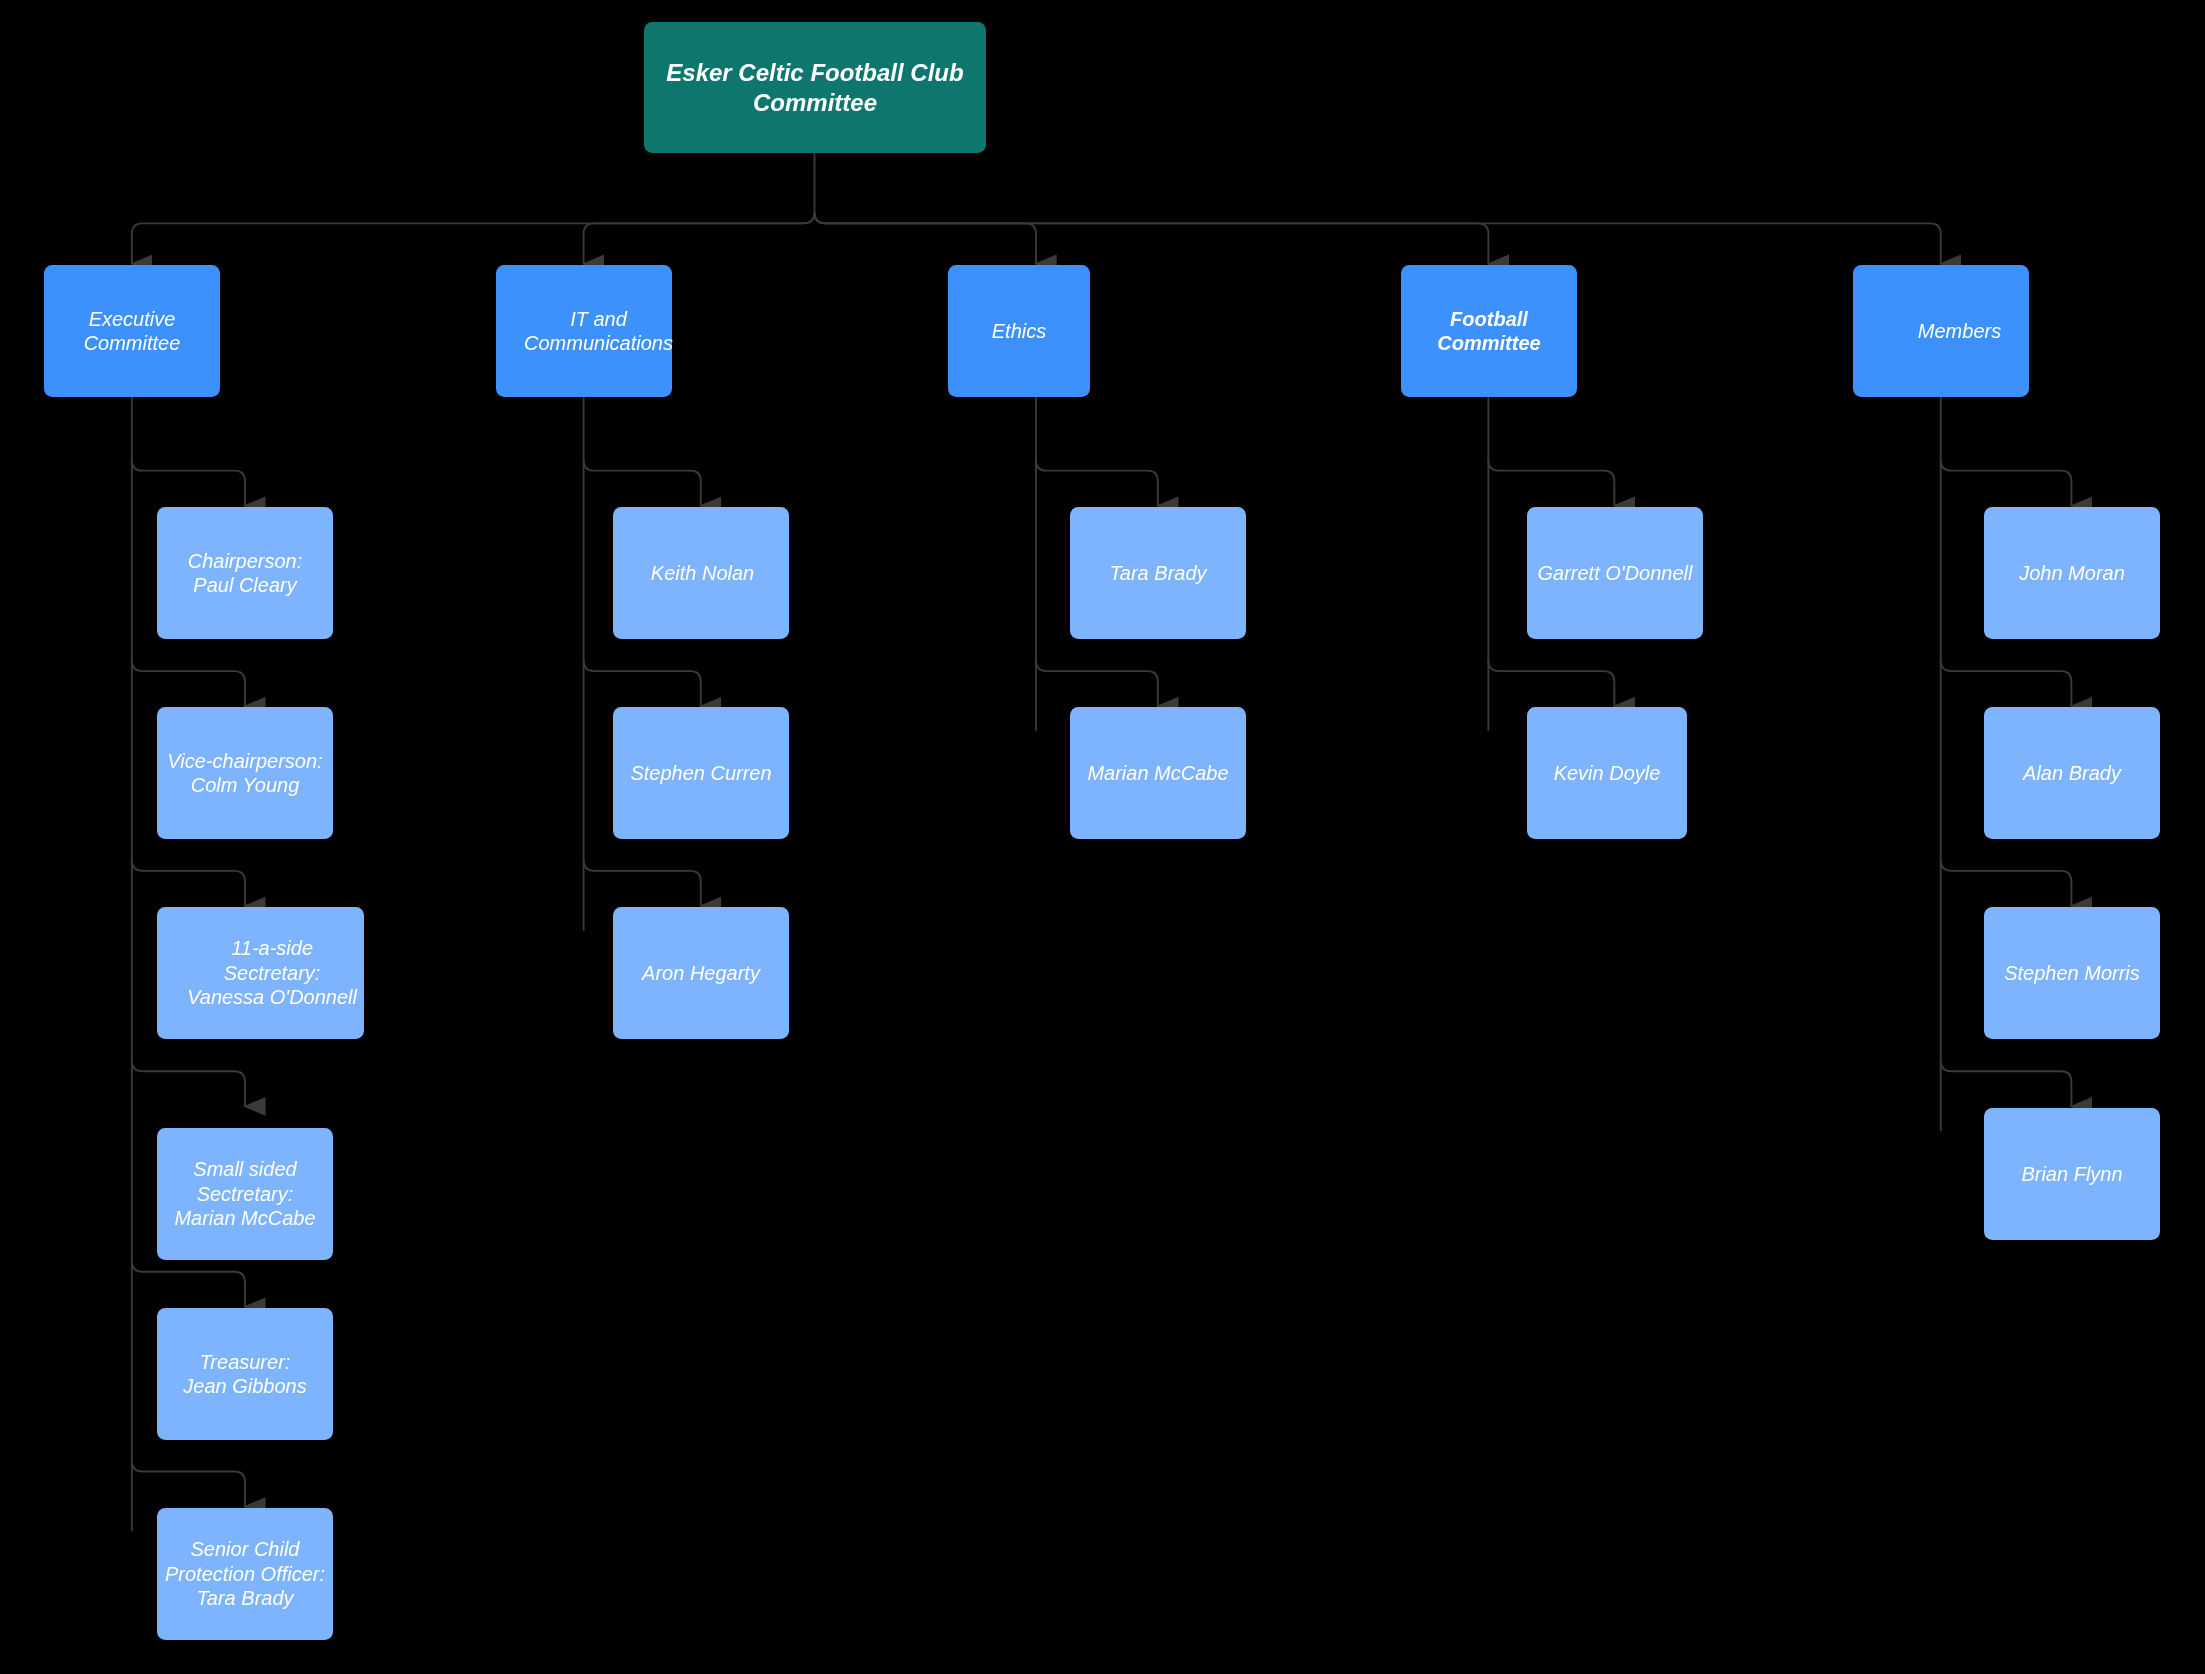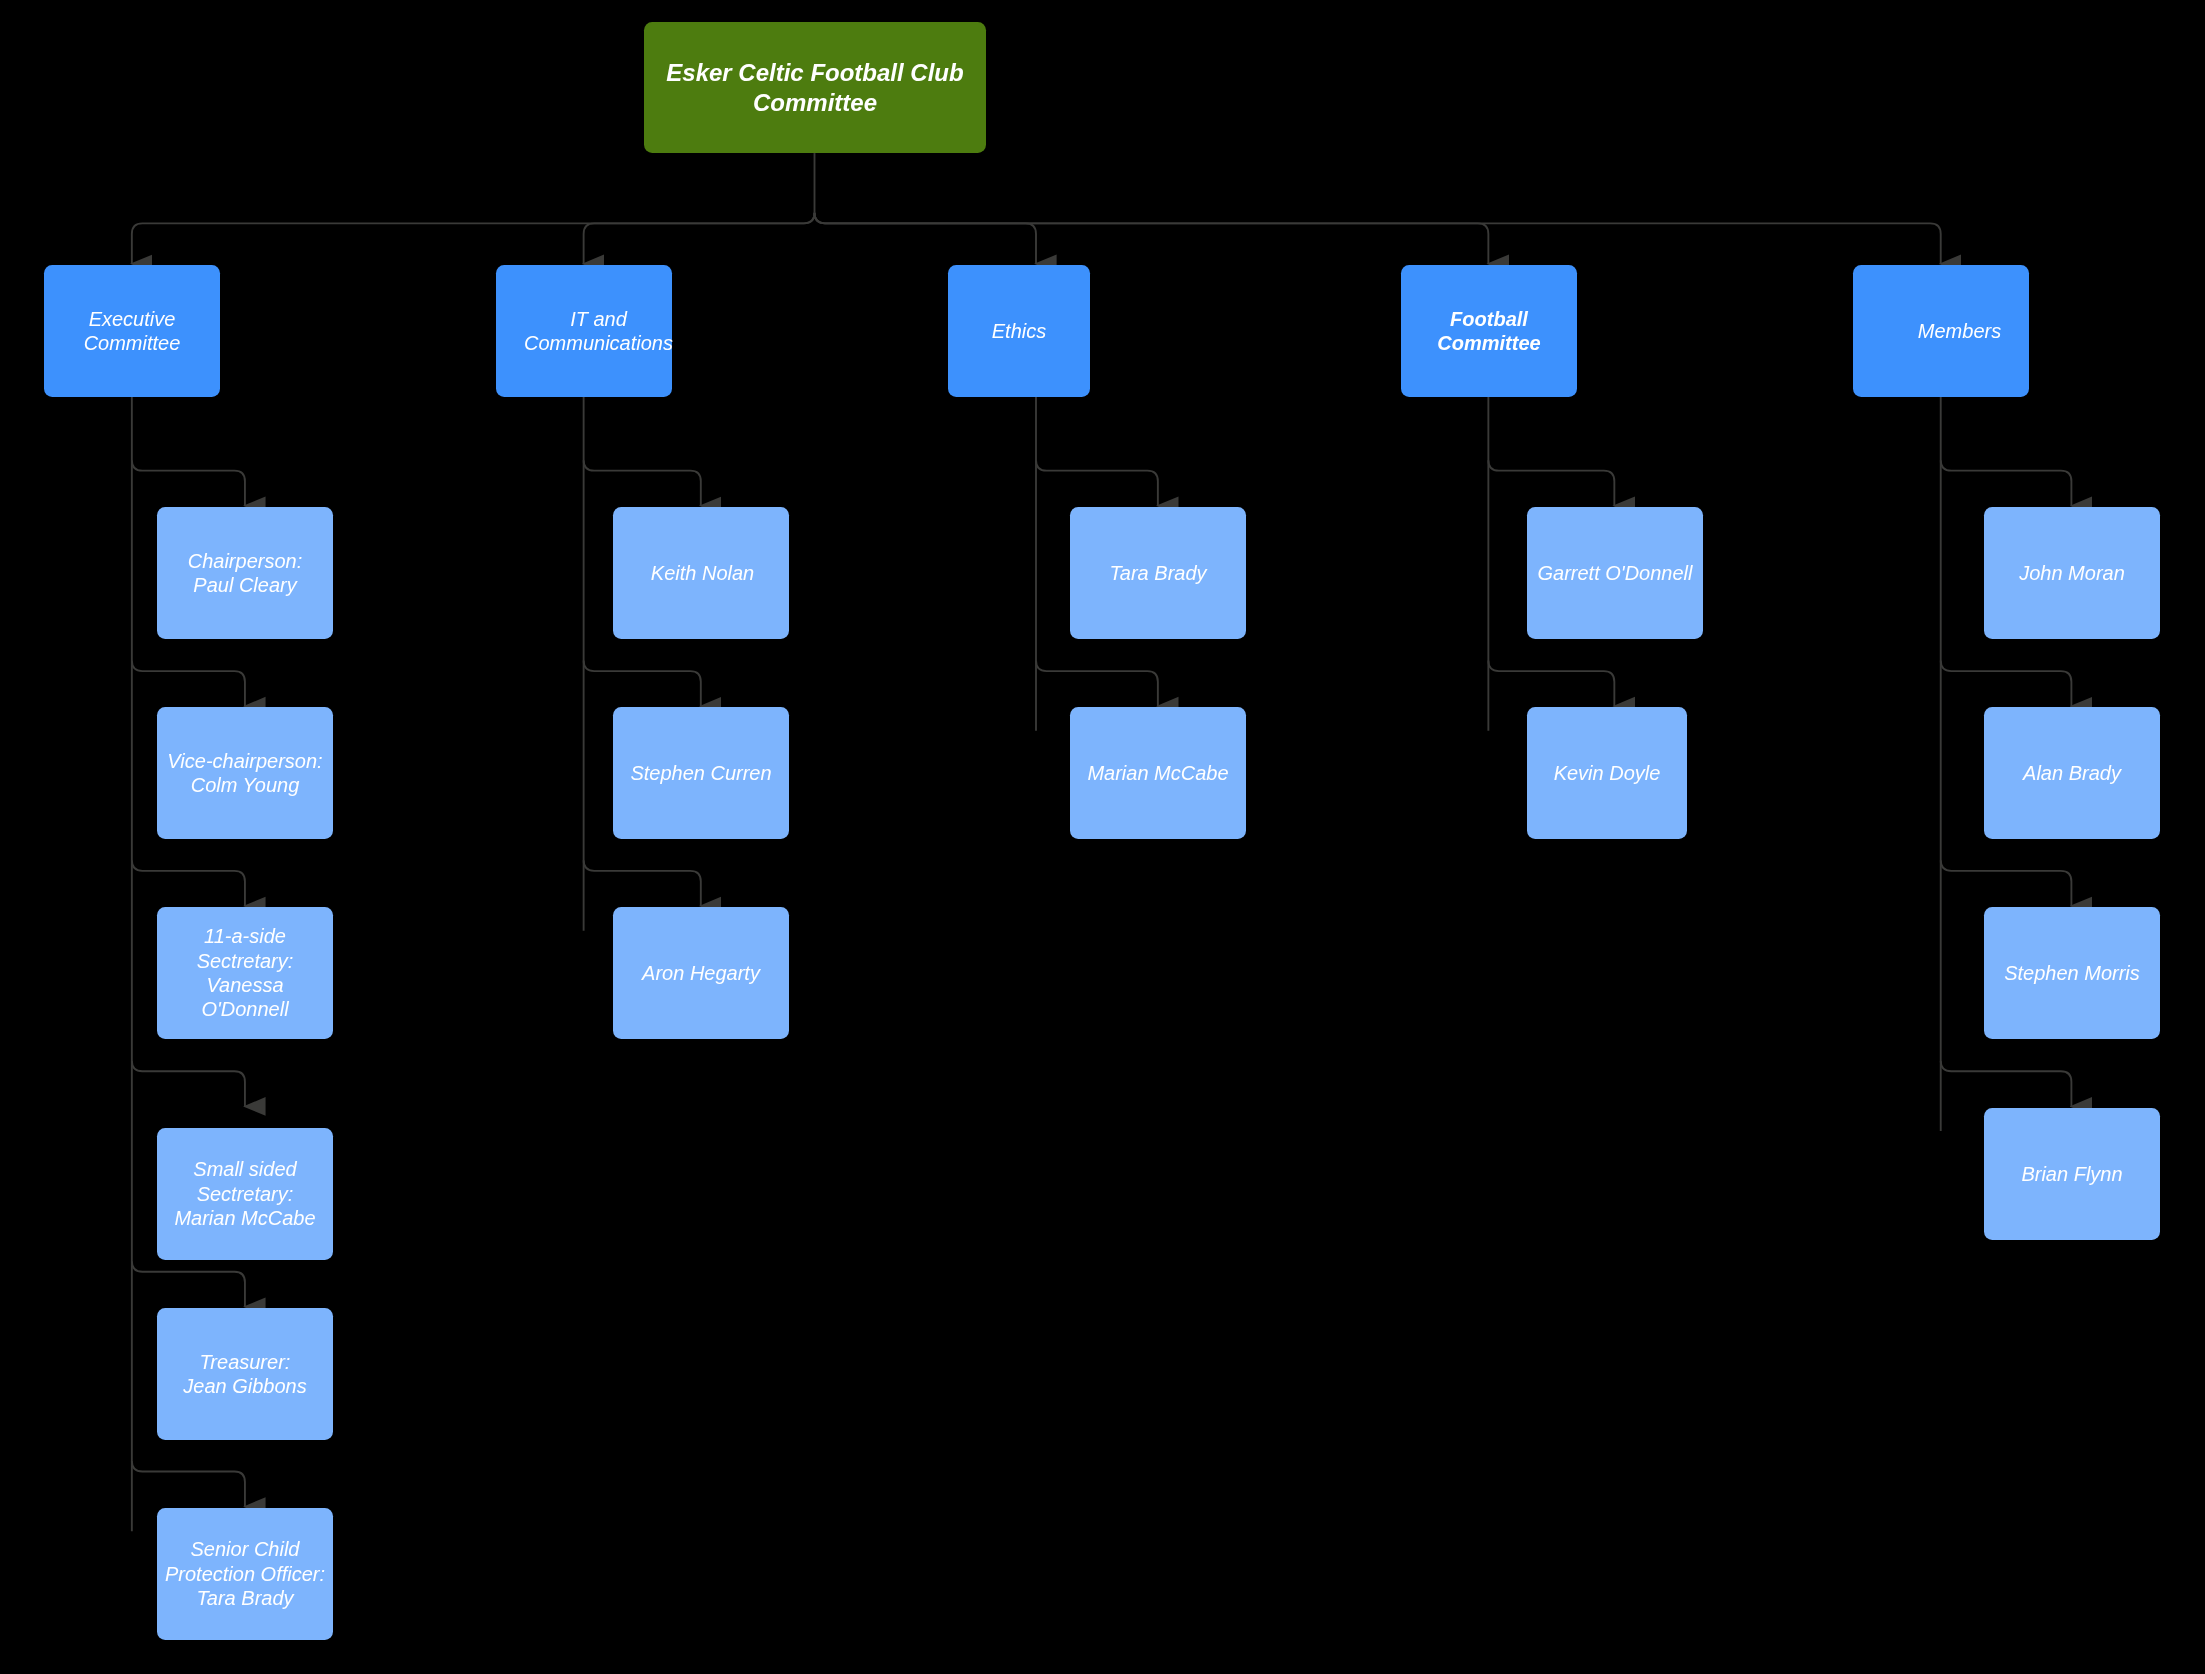--- a/index.html
+++ b/index.html
@@ -2,21 +2,21 @@
 <html style="font-size:9.4px"><head>
 <meta charset="utf-8">
 <style>
   html,body{margin:0;padding:0;background:#000;}
   body{width:2205px;height:1675px;overflow:hidden;font-family:"Liberation Sans",sans-serif;}
   #canvas{position:relative;width:2205px;height:1675px;background:#000000;}
   svg#edges{position:absolute;left:0;top:0;width:2205px;height:1675px;pointer-events:none;}
   .node{position:absolute;box-sizing:border-box;display:flex;align-items:center;justify-content:center;
         text-align:center;color:#ffffff;font-style:italic;line-height:1.22;border-radius:8.2px;
         padding:3.5px 7px;white-space:pre-line;}
-  .node.root{background:#4d7c0f;font-weight:bold;font-size:24px;}
+  .node.root{background:#0f766e;font-weight:bold;font-size:24px;}
   .node.dept{background:#3d91fd;font-weight:normal;font-size:20px;}
   .node.leaf{background:#7db4fd;font-weight:normal;font-size:20px;}
 </style>
 </head>
 <body>
 
 <div id="canvas">
   <svg id="edges" viewBox="0 0 3763 2858">
     <defs>
       <marker id="arrow" viewBox="0 0 12 12" refX="6" refY="11" markerWidth="12" markerHeight="12" orient="auto-start-reverse">
@@ -62,21 +62,21 @@
 Committee</span></div>
       <div class="node dept" style="left: 496px; top: 265px; width: 176px; height: 132px; padding-left: 36px;"><span>IT and
 Communications</span></div>
       <div class="node dept" style="left: 948px; top: 265px; width: 142px; height: 132px;"><span>Ethics</span></div>
       <div class="node dept" style="left: 1401px; top: 265px; width: 176px; height: 132px; font-weight: bold;"><span>Football Committee</span></div>
       <div class="node dept" style="left: 1853px; top: 265px; width: 176px; height: 132px; padding-left: 44px;"><span>Members</span></div>
       <div class="node leaf" style="left: 157px; top: 507px; width: 176px; height: 132px;"><span>Chairperson:
 Paul Cleary</span></div>
       <div class="node leaf" style="left: 157px; top: 707px; width: 176px; height: 132px;"><span>Vice-chairperson:
 Colm Young</span></div>
-      <div class="node leaf" style="left: 157px; top: 907px; width: 176px; height: 132px;"><span>11-a-side
+      <div class="node leaf" style="left: 157px; top: 907px; width: 207px; height: 132px; justify-content: flex-end;"><span>11-a-side
 Sectretary:
 Vanessa O'Donnell</span></div>
       <div class="node leaf" style="left: 157px; top: 1108px; width: 176px; height: 132px; margin-top: 20px;"><span>Small sided
 Sectretary:
 Marian McCabe</span></div>
       <div class="node leaf" style="left: 157px; top: 1308px; width: 176px; height: 132px;"><span>Treasurer:
 Jean Gibbons</span></div>
       <div class="node leaf" style="left: 157px; top: 1508px; width: 176px; height: 132px;"><span>Senior Child
 Protection Officer:
 Tara Brady</span></div>

